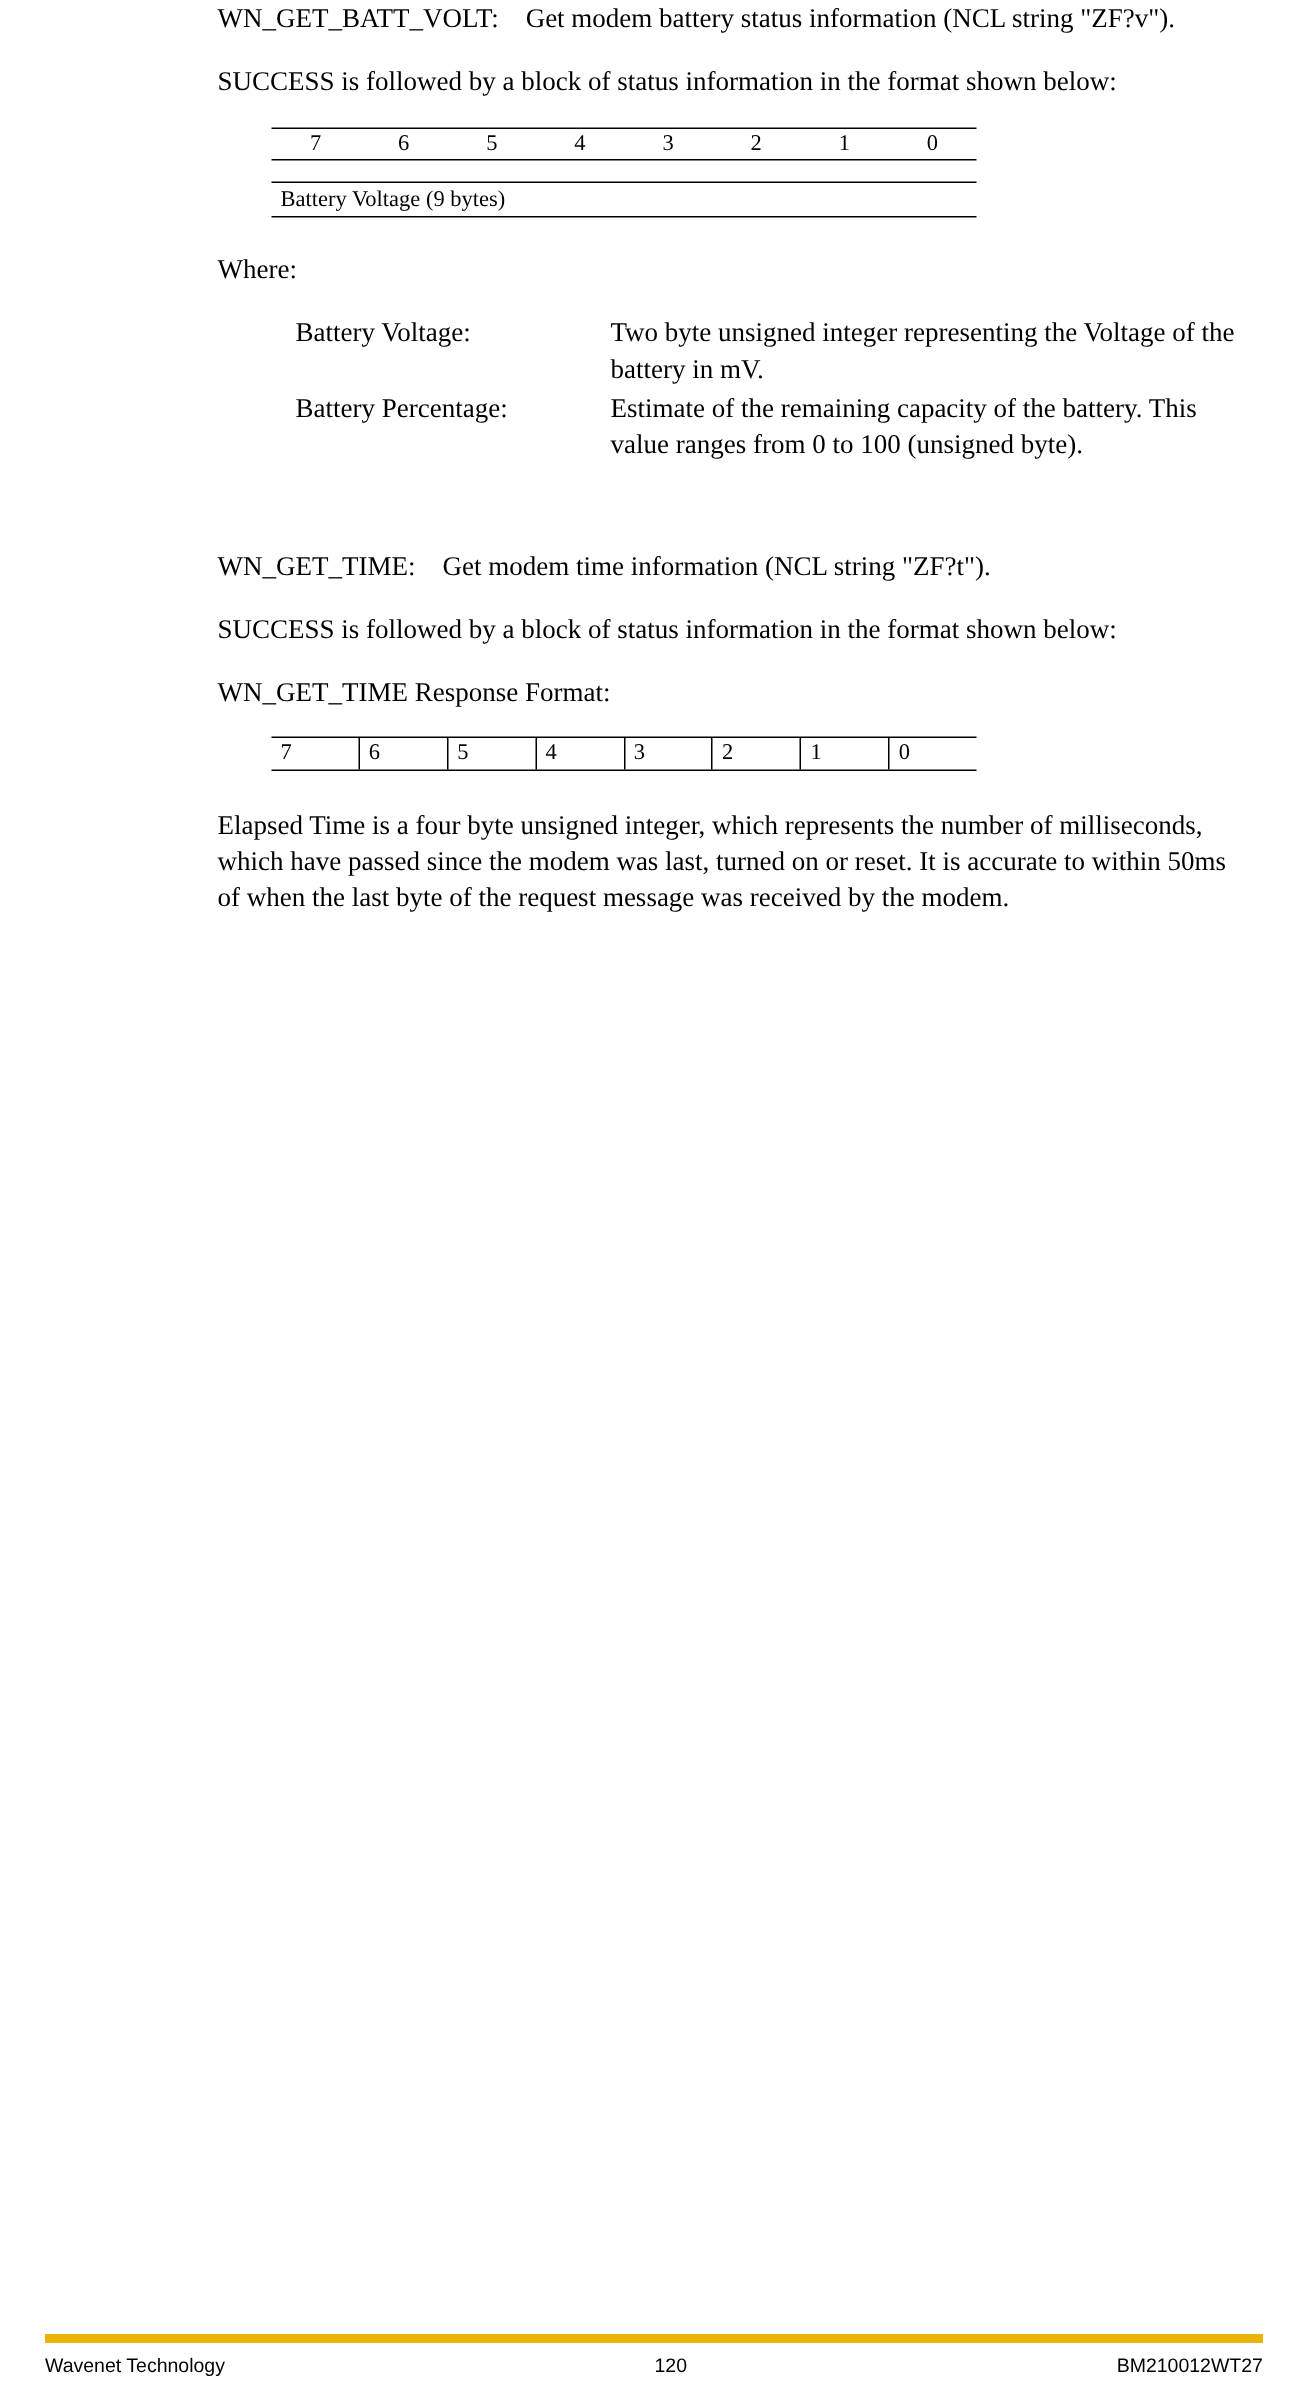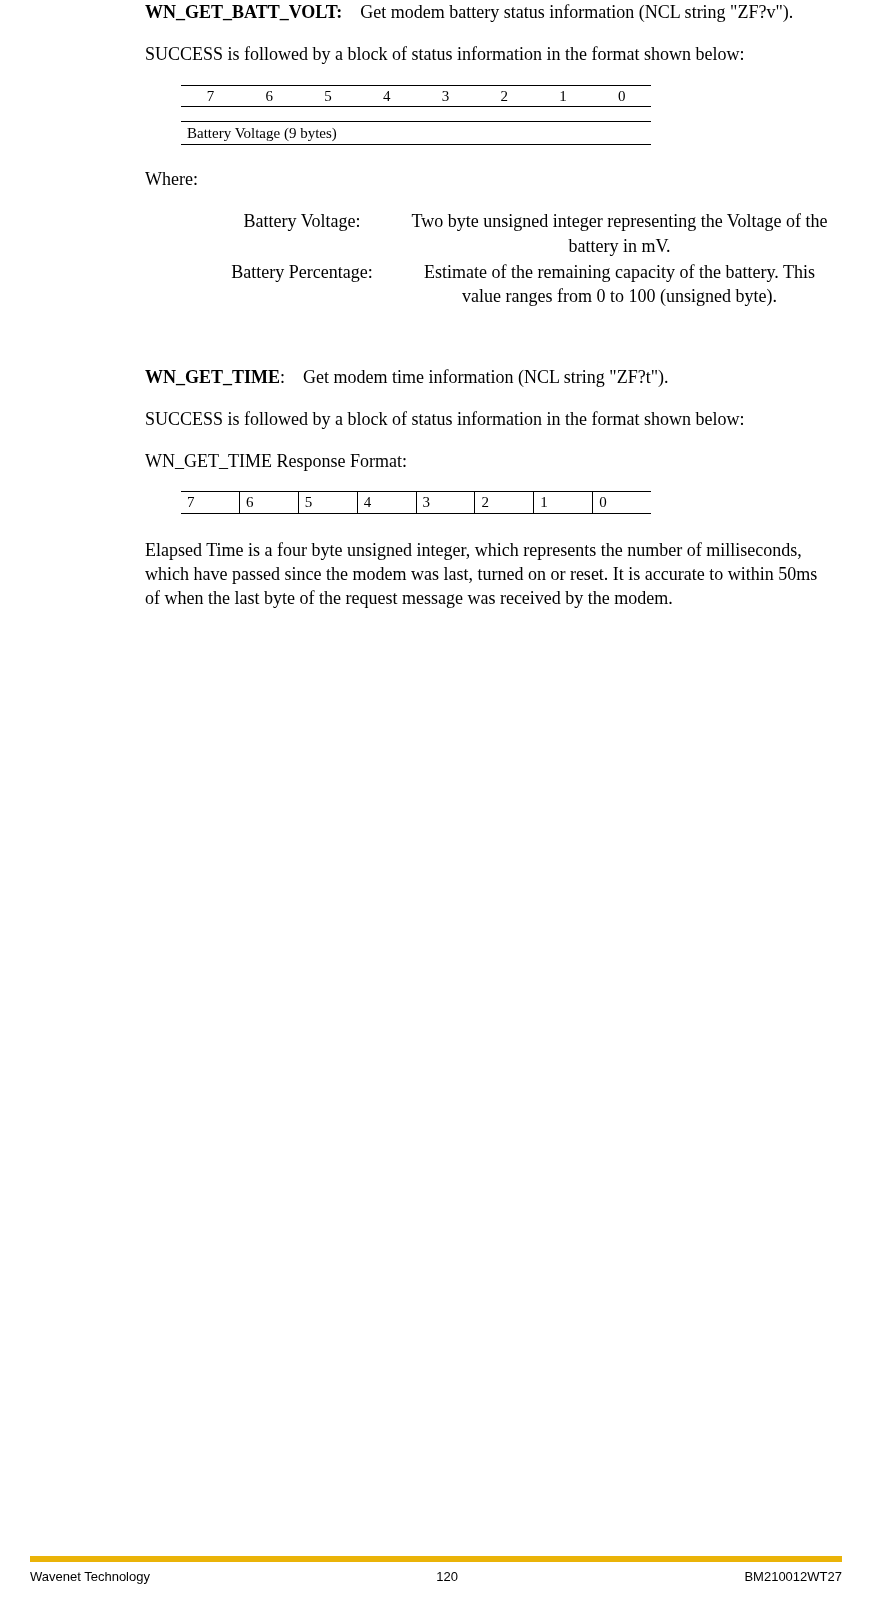--- a/index.html
+++ b/index.html
@@ -20,21 +20,21 @@
     display: flex;
     justify-content: space-between;
     font-family: Arial, Helvetica, sans-serif;
     font-size: 13px;
     padding: 4px 0 2px;
     border-bottom: 1px solid #777;
     margin-bottom: 48px;
   }
   .content { margin-left: 115px; margin-right: 10px; }
   .para { margin-bottom: 18px; }
-  .b { font-weight: bold; }
+  .b { font-weight: normal; }
   .bit-hdr {
     margin-top: 4px;
     margin-left: 36px;
     width: 470px;
     border-top: 1.5px solid #000;
     border-bottom: 1.5px solid #000;
     display: flex;
     font-size: 15px;
   }
   .bit-hdr span {
@@ -76,21 +76,21 @@
   .block-row {
     margin-left: 36px;
     width: 470px;
     font-size: 15px;
     padding: 10px 6px 8px;
     border-bottom: 1.5px solid #000;
     margin-top: 12px;
   }
   .where { margin-top: 22px; margin-bottom: 18px; }
   .deflist { margin-left: 52px; }
-  .deflist .row { display: flex; margin-bottom: 2px; text-align: center; }
+  .deflist .row { display: flex; margin-bottom: 2px; }
   .deflist .term { width: 210px; flex-shrink: 0; }
   .deflist .desc { flex: 1; }
   .where2 { margin-top: 24px; }
   .footer {
     position: absolute;
     left: 30px; right: 30px; bottom: 18px;
     border-top: 6px solid #eab308;
     padding-top: 6px;
     font-family: Arial, Helvetica, sans-serif;
     font-size: 13px;

